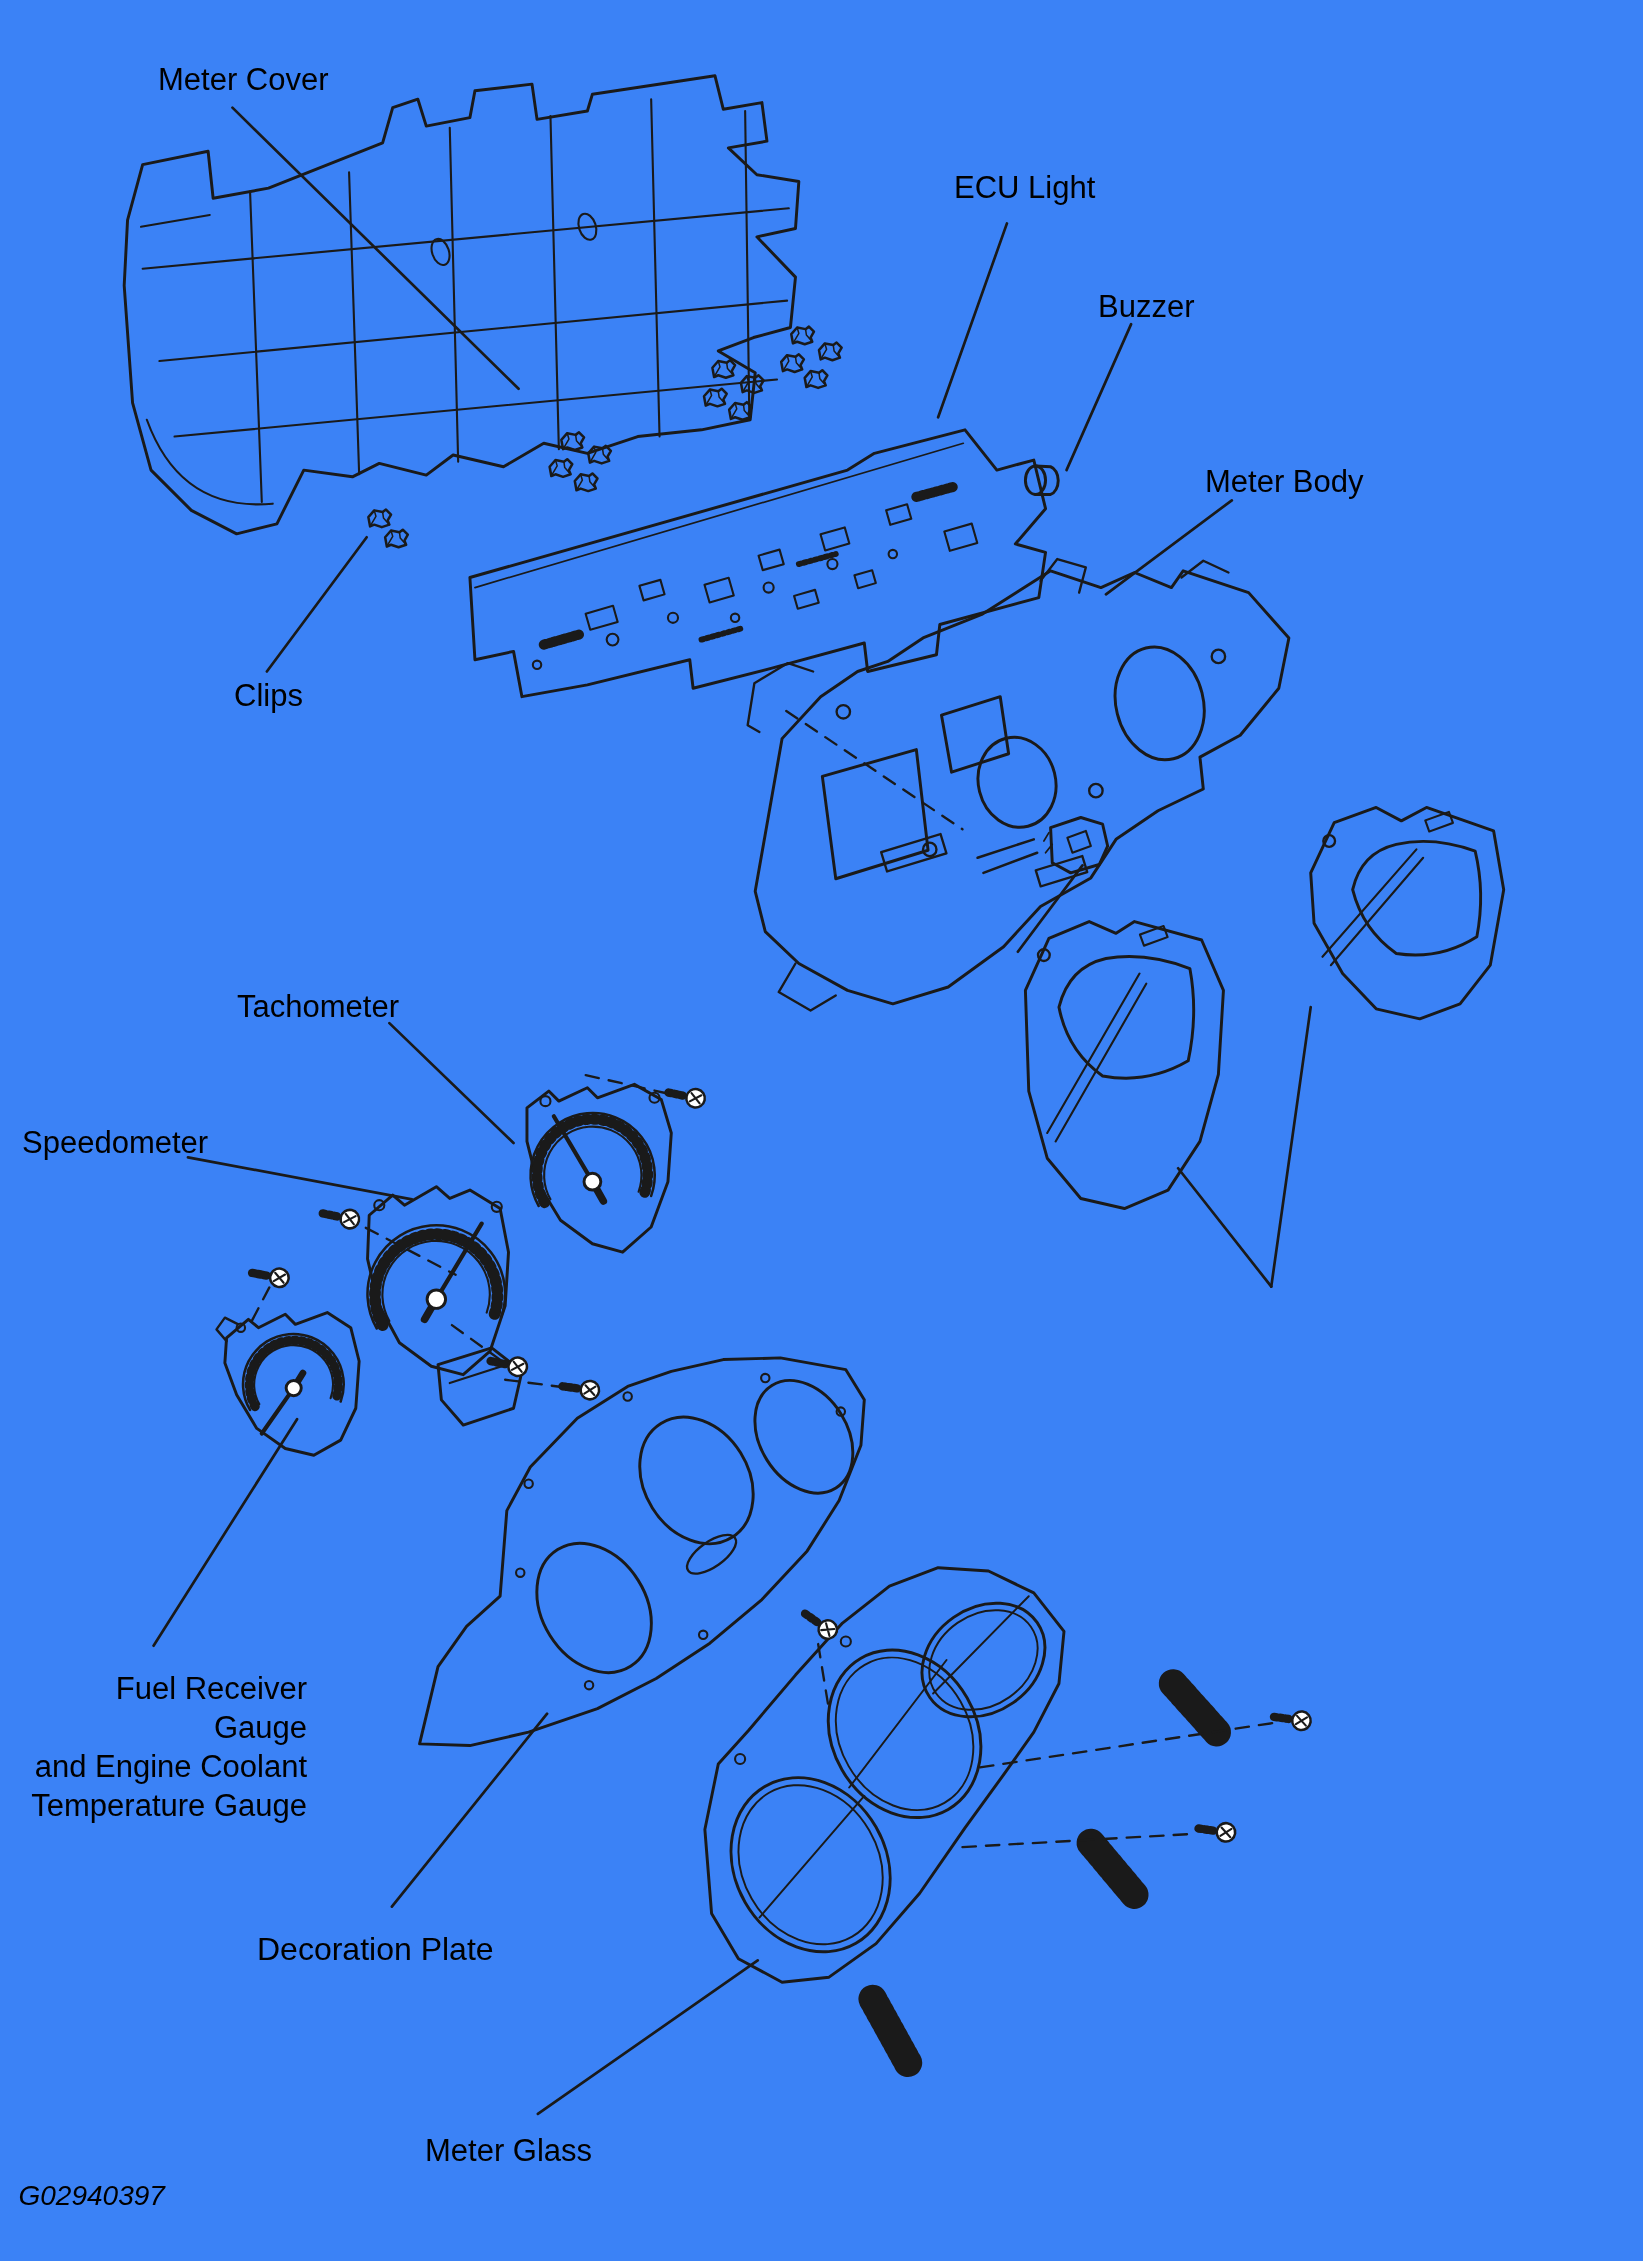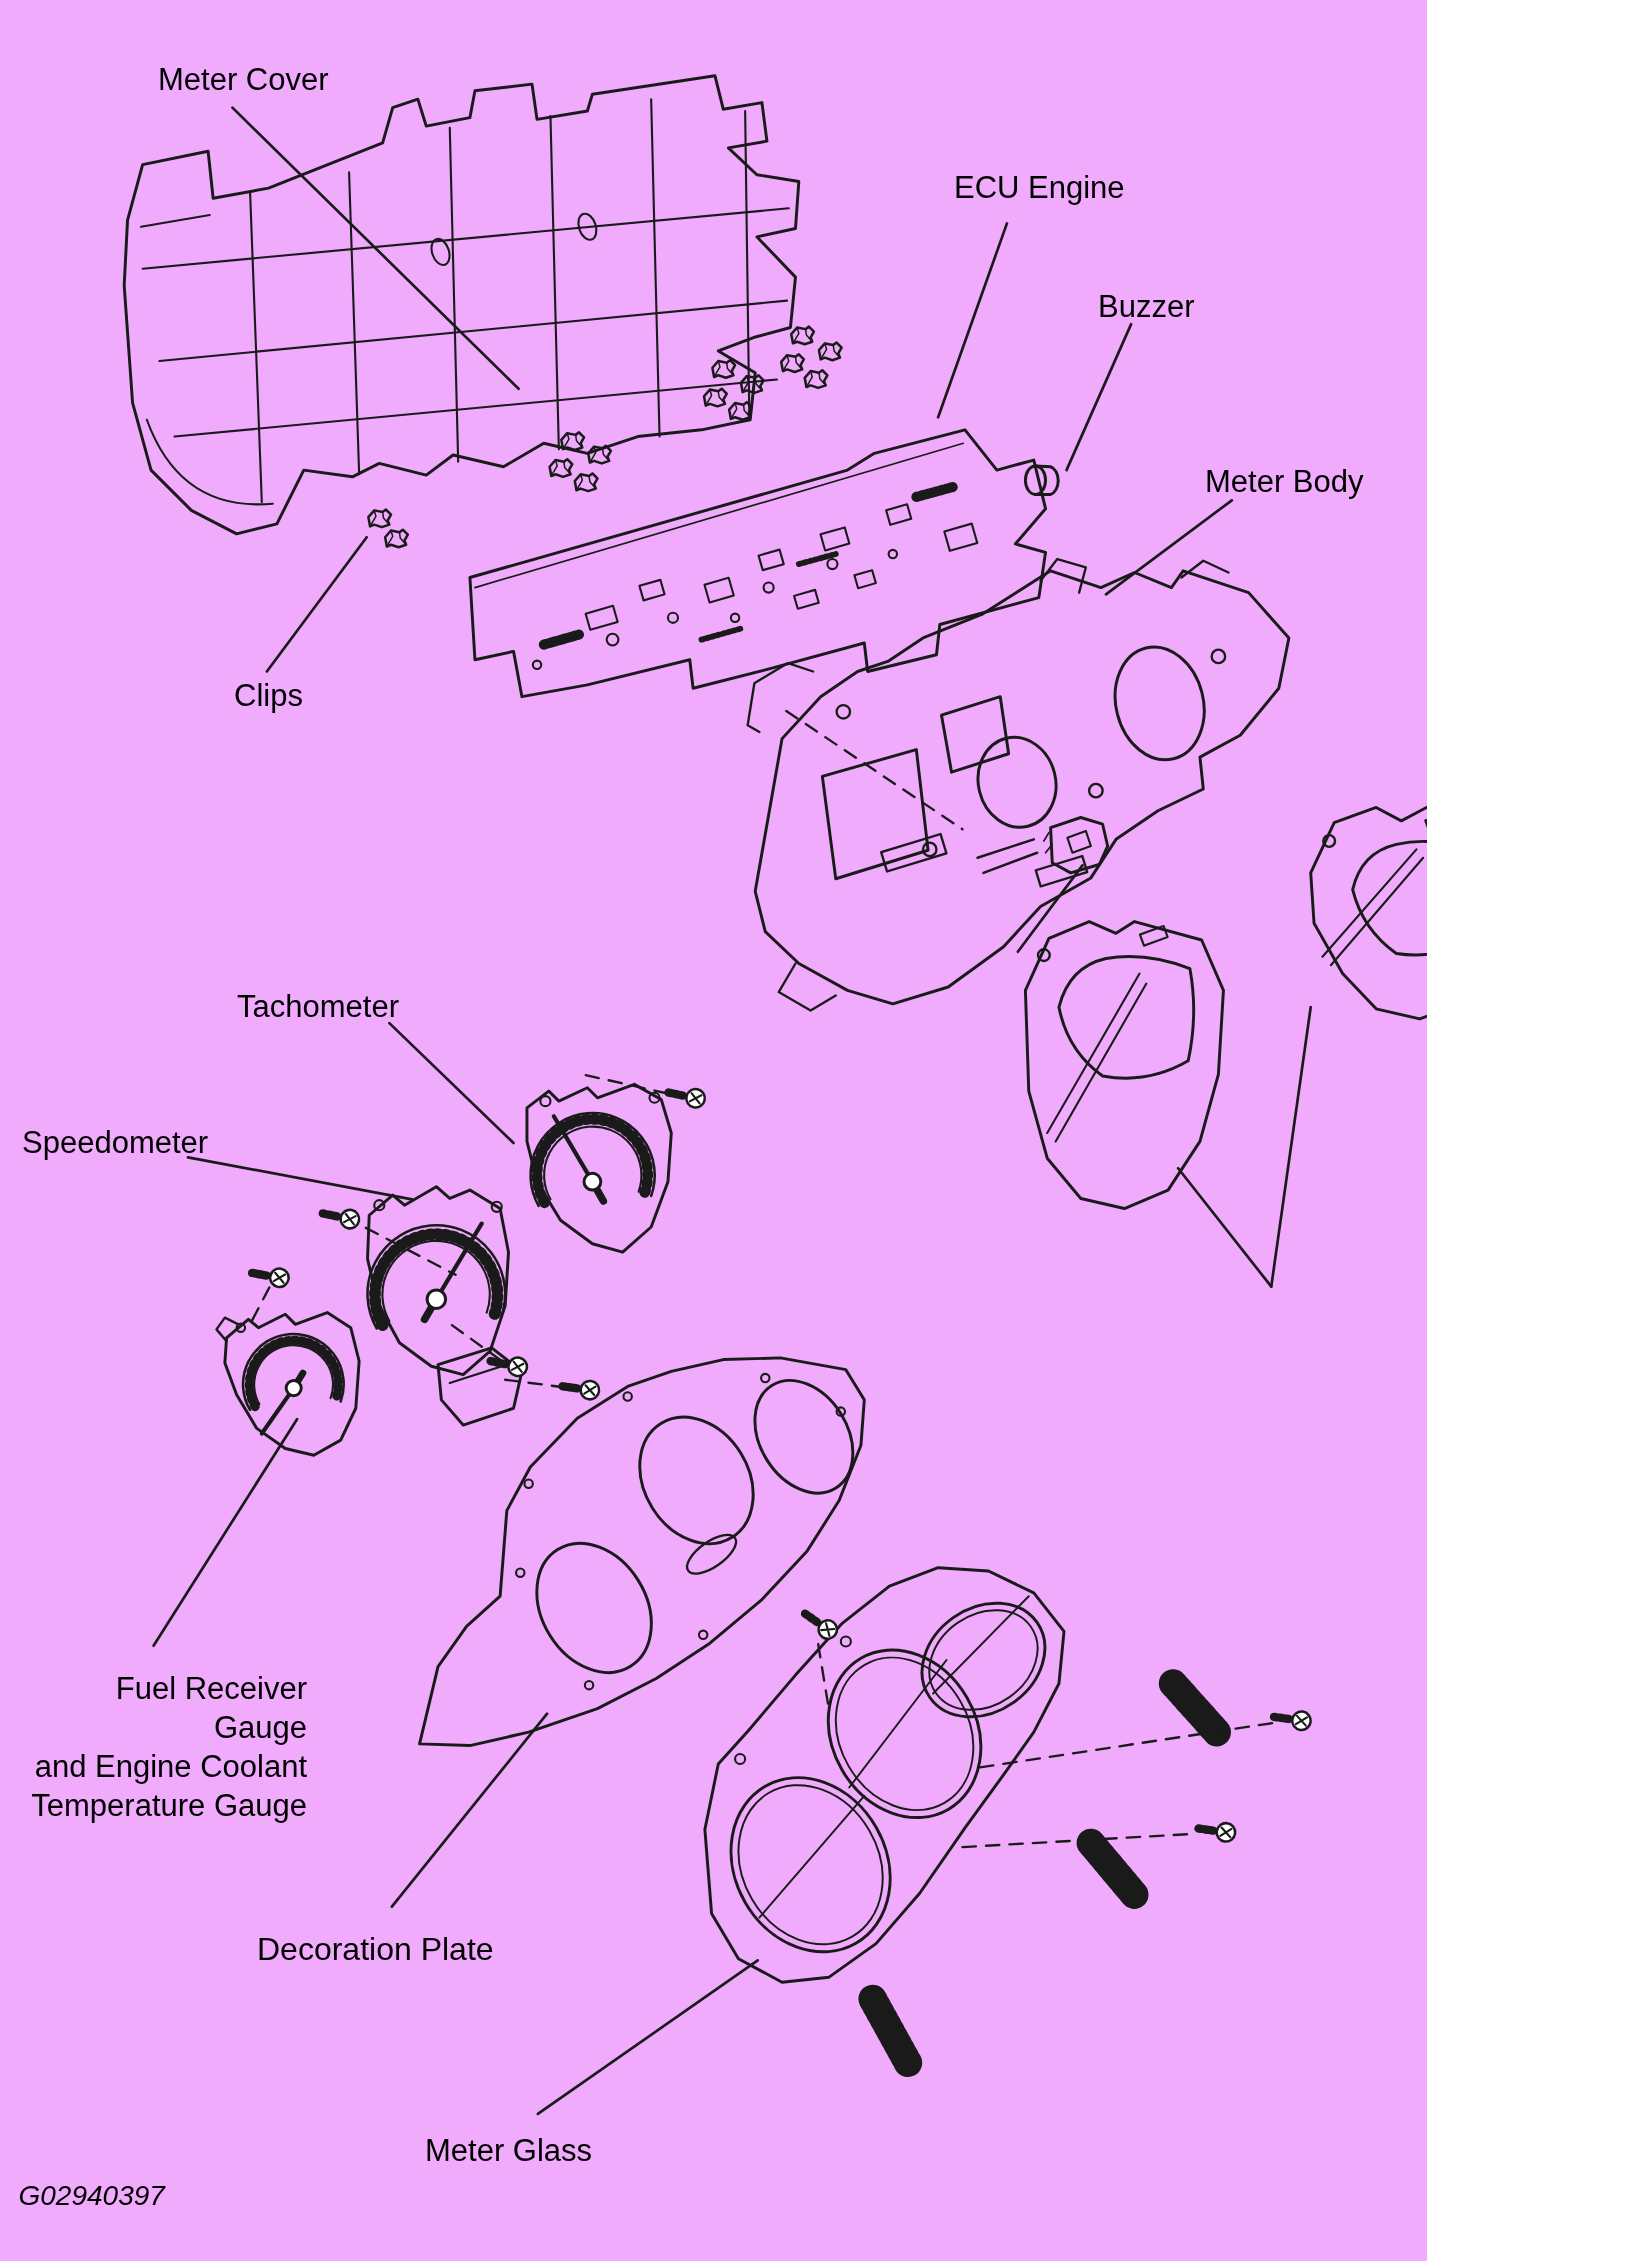--- a/index.html
+++ b/index.html
@@ -1,16 +1,16 @@
 <!DOCTYPE html>
 <html style="font-size:13.4px"><head>
 <meta charset="utf-8">
 <style>
   html,body{margin:0;padding:0;background:#fff;}
-  #page{position:relative;width:1427px;height:2261px;background:#f0abfc;overflow:hidden;
+  #page{position:relative;width:1643px;height:2261px;background:#3b82f6;overflow:hidden;
         font-family:"Liberation Sans", sans-serif;color:#000;}
   #art{position:absolute;left:0;top:0;}
   .lbl{position:absolute;font-size:31px;line-height:1.18;color:#000;white-space:nowrap;}
   .lbl.small{font-size:28px;font-style:italic;}
   .lbl.big{font-size:32px;}
   .lbl.multi{white-space:normal;width:285px;line-height:39px;text-align:right;}
 </style>
 </head>
 <body>
 
@@ -241,21 +241,21 @@
       <line x1="1515" y1="1533" x2="1404" y2="1392"></line>
       <line x1="1515" y1="1533" x2="1562" y2="1200"></line>
       <line x1="183" y1="1961" x2="354" y2="1691"></line>
       <line x1="467" y1="2272" x2="652" y2="2042"></line>
       <line x1="641" y1="2519" x2="903" y2="2336"></line>
     </g>
   </g>
 </svg>
 
 <div class="lbl" style="left:158px;top:62px">Meter Cover</div>
-<div class="lbl" style="left:954px;top:170px">ECU Engine</div>
+<div class="lbl" style="left:954px;top:170px">ECU Light</div>
 <div class="lbl" style="left:1098px;top:289px">Buzzer</div>
 <div class="lbl" style="left:1205px;top:464px">Meter Body</div>
 <div class="lbl" style="left:234px;top:678px">Clips</div>
 <div class="lbl" style="left:237px;top:989px">Tachometer</div>
 <div class="lbl" style="left:22px;top:1125px">Speedometer</div>
 <div class="lbl multi" style="left:22px;top:1669px">
   <div>Fuel Receiver Gauge</div>
   <div>and Engine Coolant</div>
   <div>Temperature Gauge</div>
 </div>

